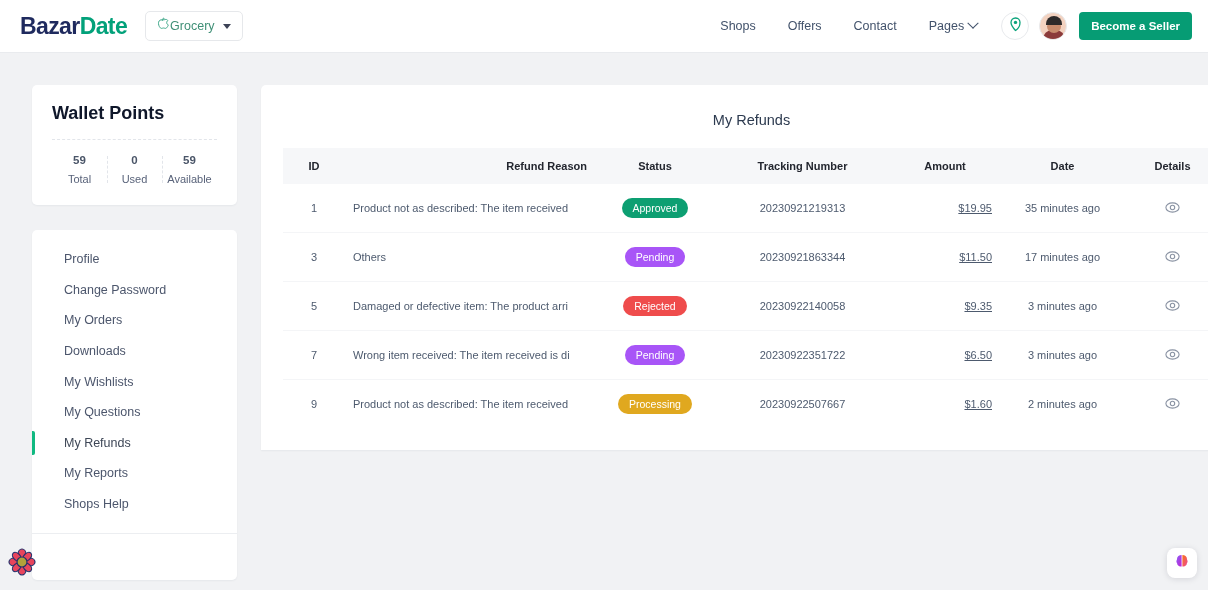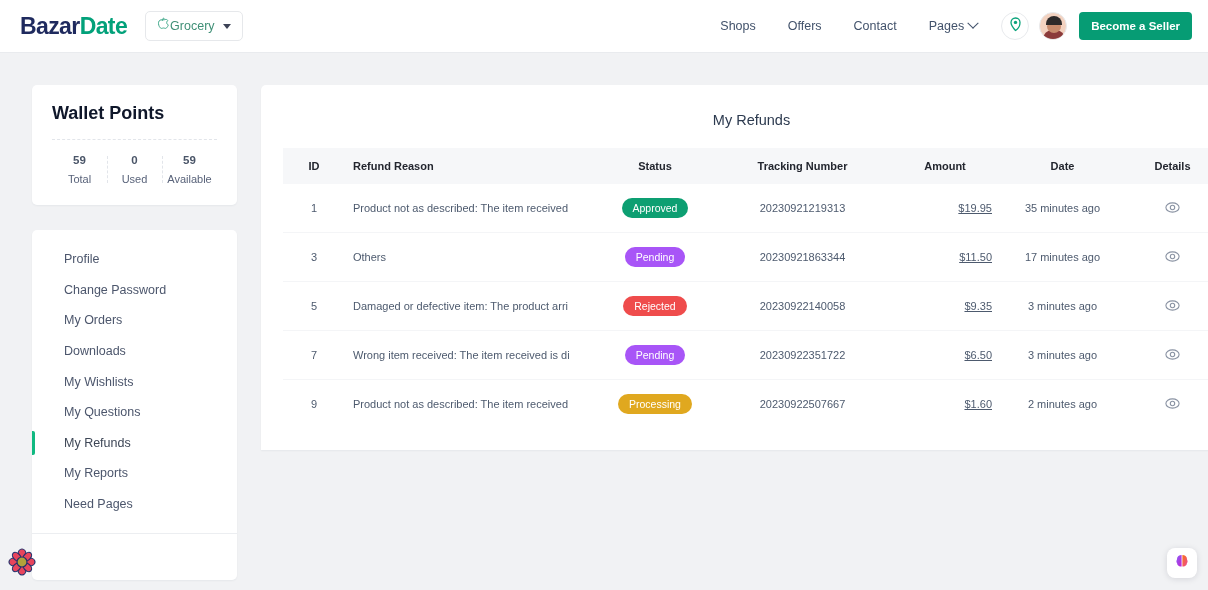--- a/index.html
+++ b/index.html
@@ -109,21 +109,21 @@
   }
   .panel-title{
     text-align:center; font-size:14.5px; color:#2c3a4f;
     font-weight:500; padding:7px 0 20px 0;
   }
   table{ width:100%; border-collapse:collapse; table-layout:fixed;}
   thead th{
     background:#f6f7f9; font-size:11px; color:#23262f; font-weight:bold;
     padding:12px 8px; text-align:center; white-space:nowrap;
   }
-  thead th.l{ text-align:left; }
+  thead th.l{ text-align:right; }
   tbody td{
     font-size:11px; color:#4d5a6e; padding:14px 8px;
     text-align:center; border-top:1px solid #f4f5f7;
     white-space:nowrap; overflow:hidden; text-overflow:clip;
   }
   tbody tr:first-child td{ border-top:none; }
   tbody td.l{ text-align:left; }
   tbody td.r{ text-align:right;text-decoration:underline; }
   .tbody-wrap{ position:relative; }
   .badge{
@@ -242,21 +242,21 @@
         <div class="menu-item">
             <span>My Questions</span>
           </div>
         <div class="menu-item active">
             <span>My Refunds</span>
           </div>
         <div class="menu-item">
             <span>My Reports</span>
           </div>
         <div class="menu-item">
-            <span>Need Pages</span>
+            <span>Shops Help</span>
           </div>
       </div>
       <div class="menu-foot">
         <div class="menu-item"></div>
       </div>
     </div>
   </aside>
 
   <main class="main">
     <div class="panel">

